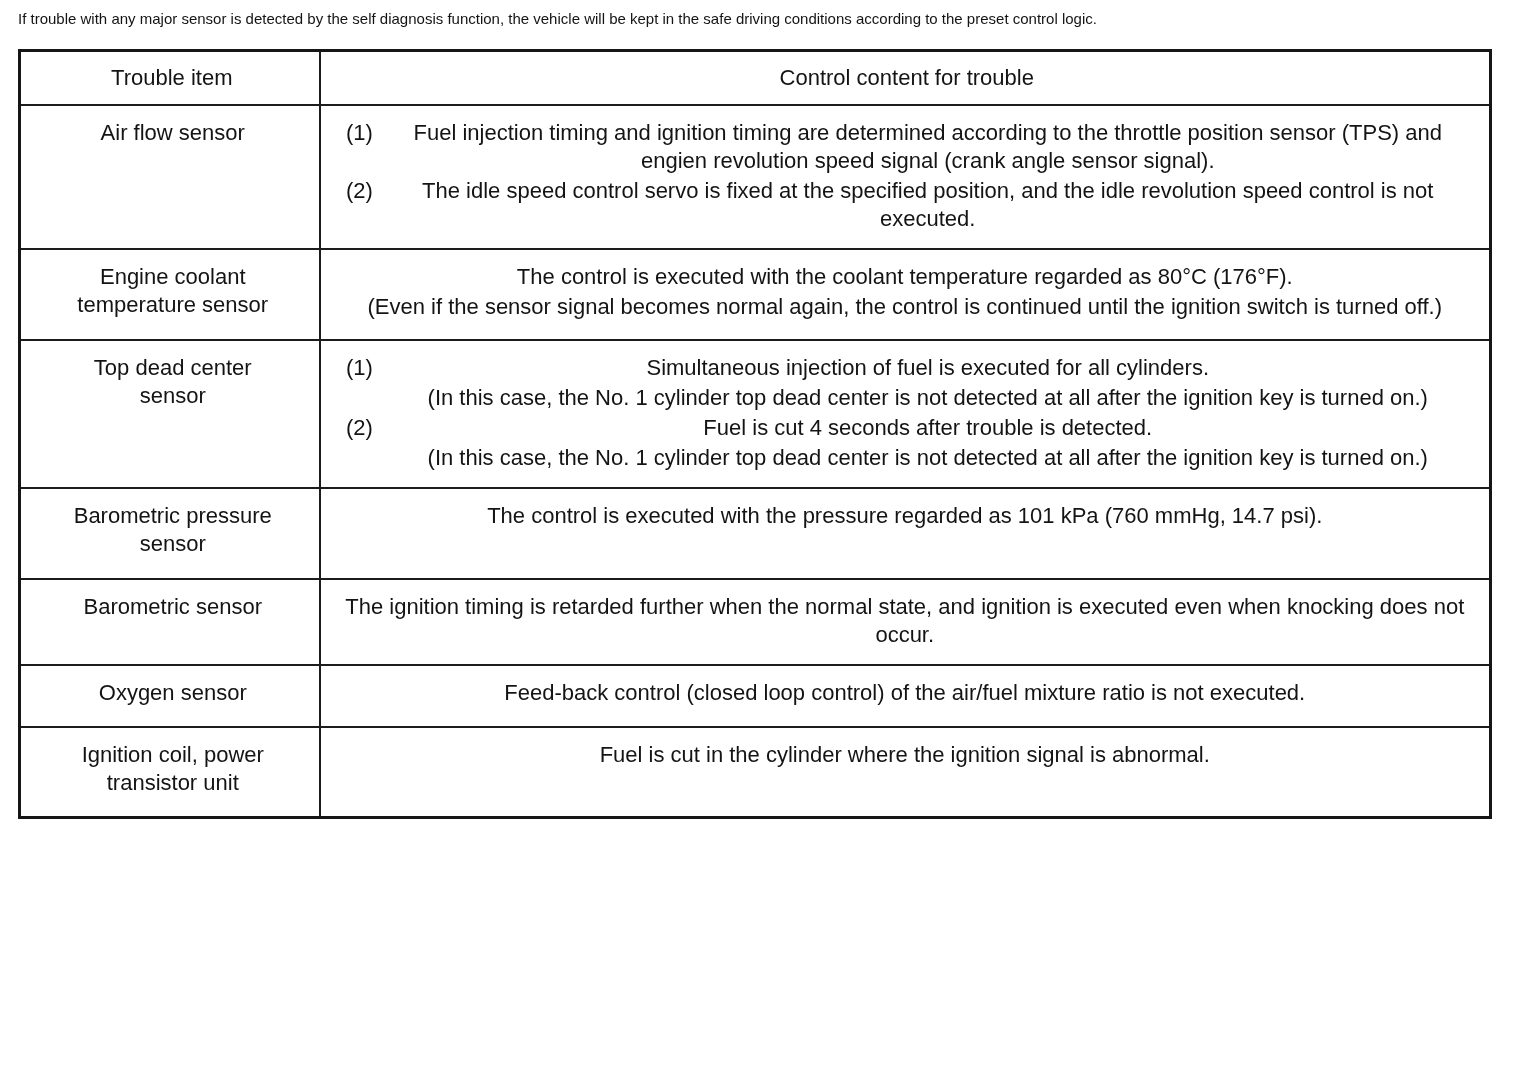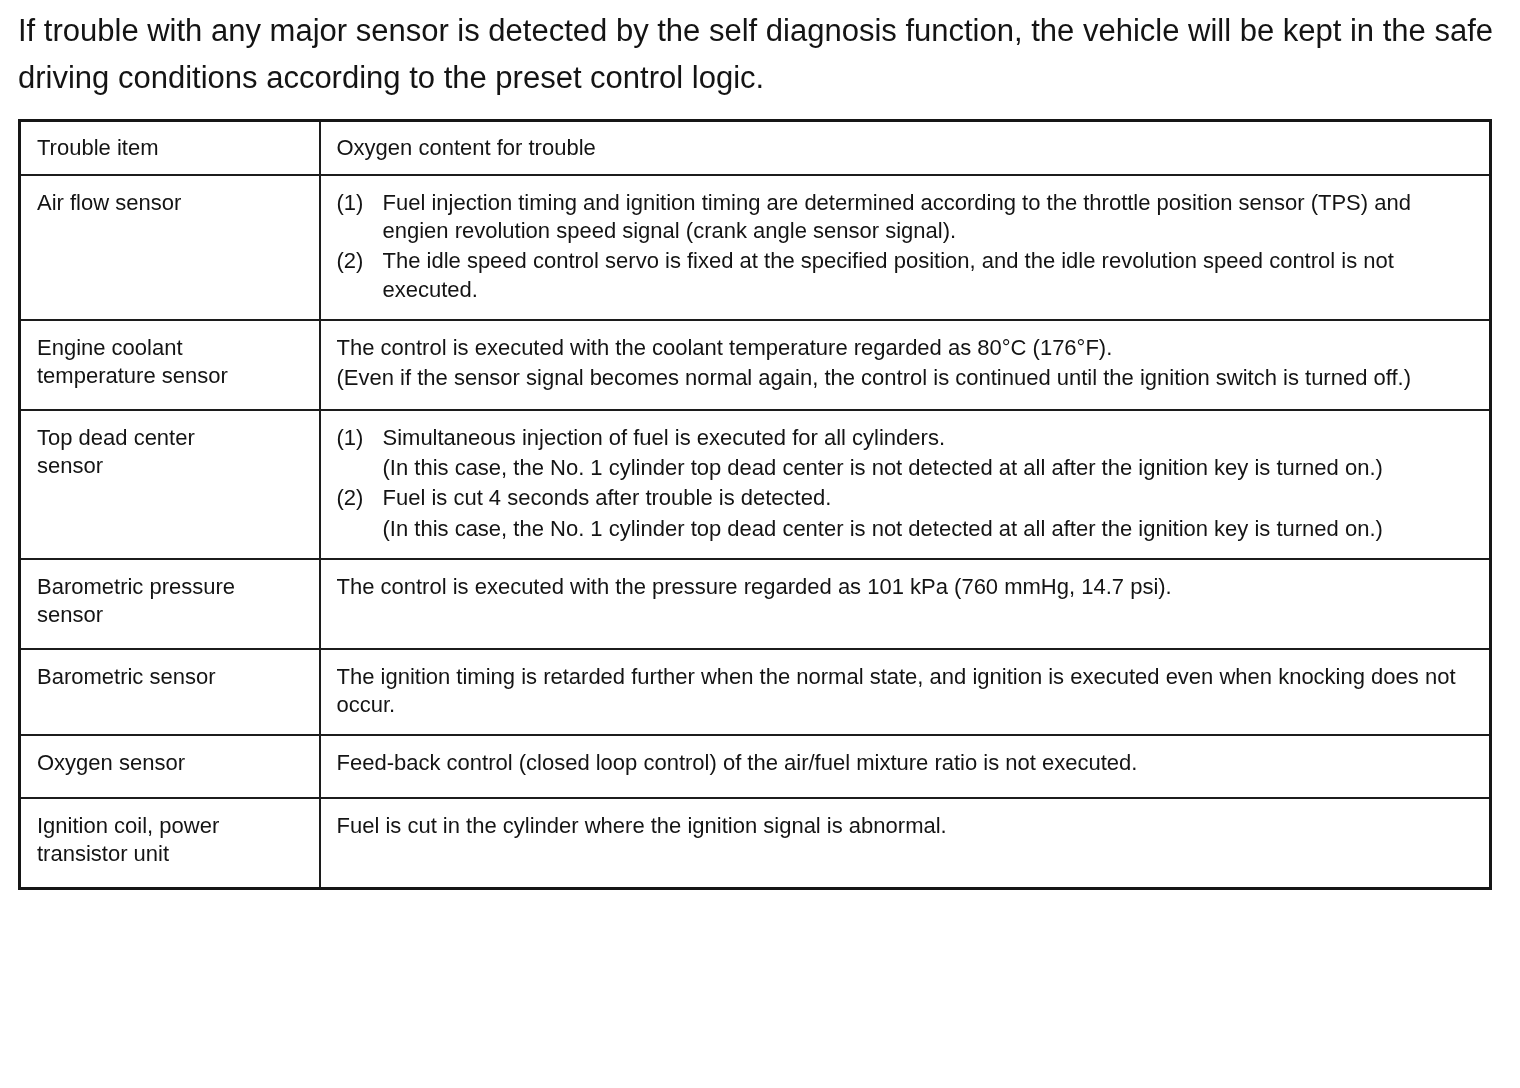--- a/index.html
+++ b/index.html
@@ -10,41 +10,41 @@
     font-family: "Liberation Sans", "DejaVu Sans", sans-serif;
   }
   .page {
     width: 1520px;
     min-height: 1088px;
     box-sizing: border-box;
     padding: 6px 18px 10px 18px;
     background: #ffffff;
   }
   .intro {
-    font-size: 31px;
+    font-size: 15px;
     line-height: 1.5;
     margin: 2px 0 18px 0;
     color: #141414;
     max-width: 1484px;
   }
   table.trouble-table {
     border-collapse: collapse;
     width: 1474px;
     table-layout: fixed;
     border: 3px solid #161616;
   }
   table.trouble-table th,
   table.trouble-table td {
     border: 2px solid #1c1c1c;
     vertical-align: top;
     font-size: 22px;
     line-height: 1.28;
     color: #141414;
     font-weight: normal;
-    text-align: left;
+    text-align: center;
   }
   col.item-col { width: 300px; }
   th.header-cell {
     padding: 12px 12px 12px 16px;
     height: 24px;
   }
   td.item-cell {
     padding: 13px 10px 19px 16px;
     white-space: pre-line;
   }
@@ -69,21 +69,21 @@
   <p class="intro">If trouble with any major sensor is detected by the self diagnosis function, the vehicle will be kept in the safe driving conditions according to the preset control logic.</p>
 
   <table class="trouble-table">
     <colgroup>
       <col class="item-col">
       <col>
     </colgroup>
     <thead>
       <tr>
         <th class="header-cell">Trouble item</th>
-        <th class="header-cell">Oxygen content for trouble</th>
+        <th class="header-cell">Control content for trouble</th>
       </tr>
     </thead>
     <tbody>
         <tr>
           <td class="item-cell">Air flow sensor</td>
           <td class="content-cell">
             <div class="line num">
               <span class="num-label">(1)</span>
               <span class="num-text">Fuel injection timing and ignition timing are determined according to the throttle position sensor (TPS) and engien revolution speed signal (crank angle sensor signal).</span>
             </div>

